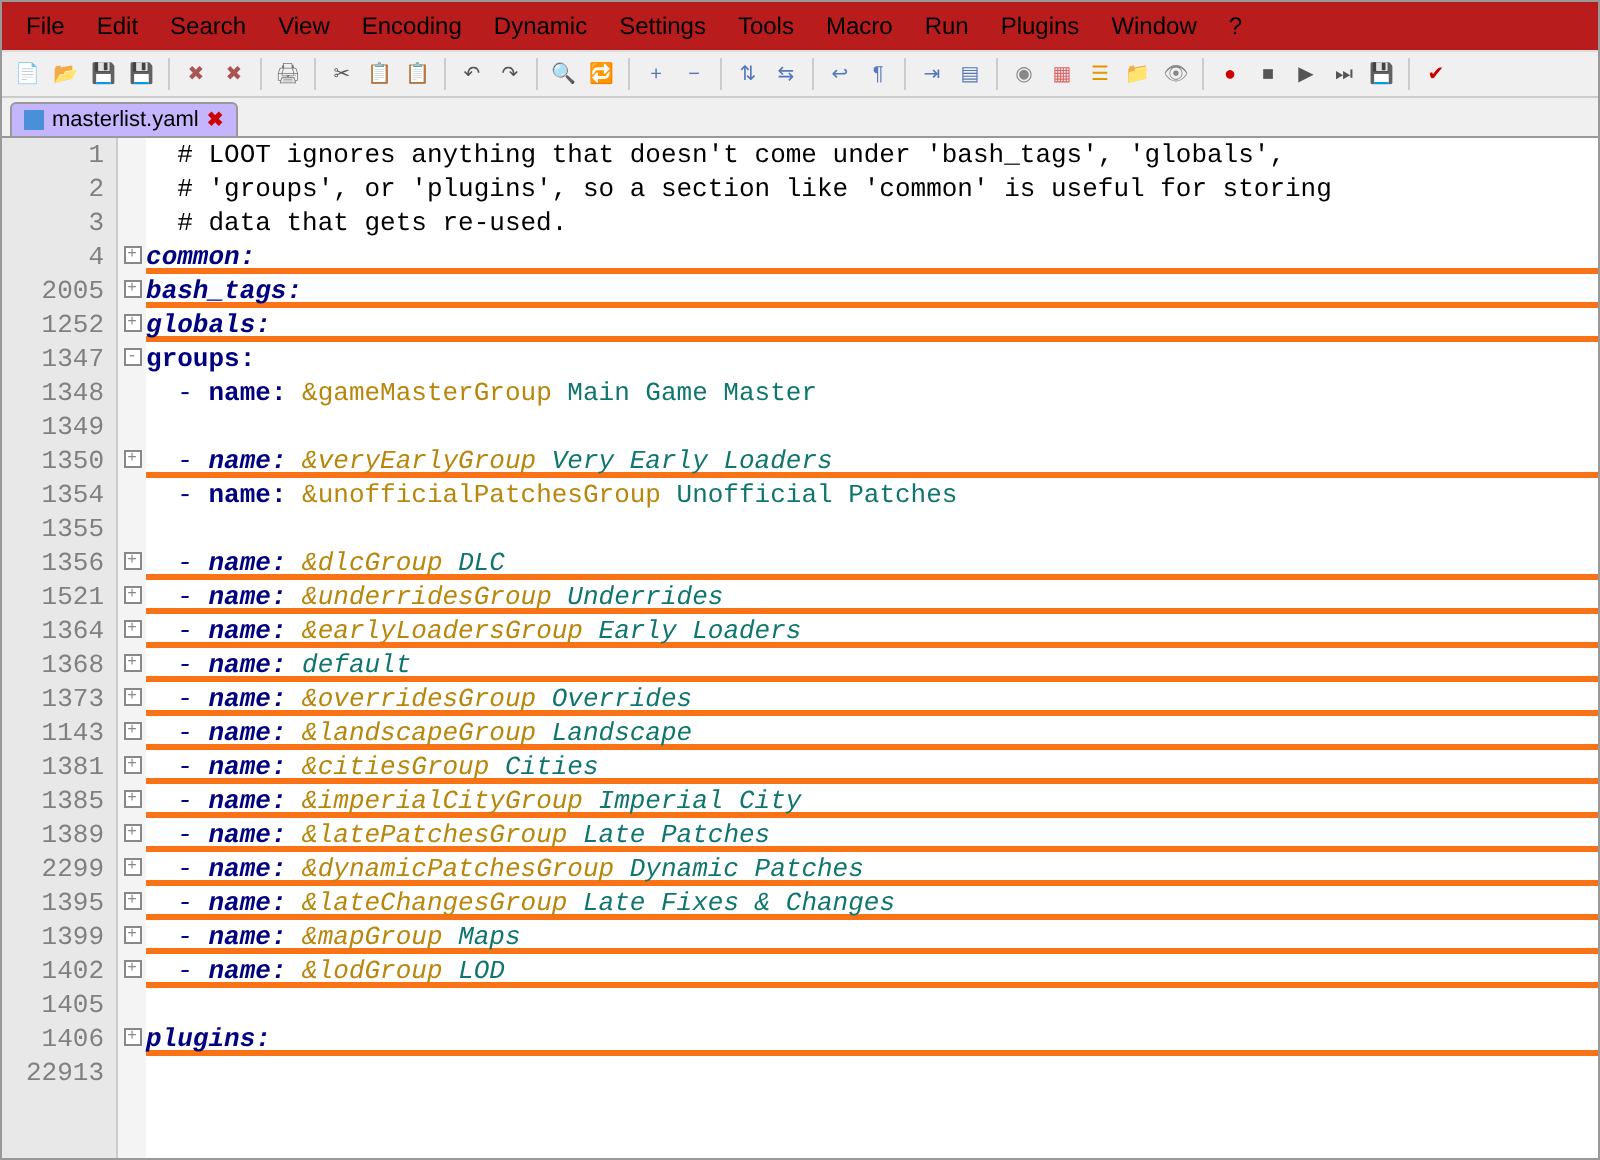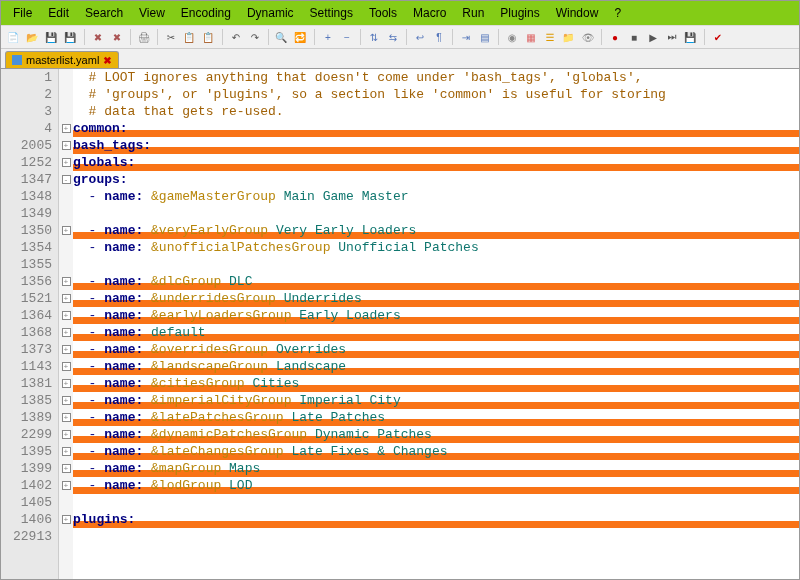--- a/index.html
+++ b/index.html
@@ -1,32 +1,32 @@
 <!DOCTYPE html>
 <html><head>
 <meta charset="utf-8">
 <style>
 * { margin: 0; padding: 0; box-sizing: border-box; }
 body { font-family: "Segoe UI", Tahoma, sans-serif; font-size: 12px; background: #f0f0f0; width: 800px; height: 580px; overflow: hidden; border: 1px solid #999; }
-.menubar { display: flex; background: #84cc16; padding: 2px 4px; border-bottom: 1px solid #ddd; }
+.menubar { display: flex; background: #b91c1c; padding: 2px 4px; border-bottom: 1px solid #ddd; }
 .menubar span { padding: 3px 8px; cursor: default; }
 .toolbar { display: flex; align-items: center; background: #f0f0f0; padding: 2px 4px; gap: 1px; border-bottom: 1px solid #ccc; }
 .tb-btn { width: 18px; height: 18px; display: flex; align-items: center; justify-content: center; font-size: 10px; border-radius: 2px; }
 .sep { width: 1px; height: 16px; background: #ccc; margin: 0 3px; }
 .tabbar { display: flex; background: #f0f0f0; padding: 2px 0 0 4px; border-bottom: 1px solid #999; }
-.tab { display: flex; align-items: center; background: #eab308; border: 1px solid #999; border-bottom: none; padding: 2px 6px; font-size: 11px; gap: 4px; border-radius: 3px 3px 0 0; text-align: center; }
+.tab { display: flex; align-items: center; background: #c4b5fd; border: 1px solid #999; border-bottom: none; padding: 2px 6px; font-size: 11px; gap: 4px; border-radius: 3px 3px 0 0; text-align: center; }
 .tab-icon { width: 10px; height: 10px; background: #4a90d9; }
 .tab-close { color: #c00; font-weight: bold; font-size: 10px; cursor: pointer; }
 .editor { display: flex; background: #fff; height: calc(100% - 68px); font-family: Consolas, "Courier New", monospace; font-size: 13px; overflow-y: auto; }
 .gutter { background: #e8e8e8; color: #808080; text-align: right; padding: 0 6px 0 12px; user-select: none; border-right: 1px solid #ccc; line-height: 17px; min-width: 50px; }
 .foldcol { width: 14px; background: #f4f4f4; color: #888; text-align: center; line-height: 17px; font-size: 10px; user-select: none; }
 .code { flex: 1; line-height: 17px; white-space: pre; }
 .ln { height: 17px; }
-.hl { border-bottom: 7px solid #f97316; }
-.c-comment { color: #a16207; }
+.hl { border-bottom: 3px solid #f97316; font-style: italic; }
+.c-comment { color: #000000; }
 .c-key { color: #000080; font-weight: bold; }
 .c-dash { color: #000080; }
 .c-anchor { color: #b8860b; }
 .c-val { color: #0f766e; }
 .fold { display:inline-block; width:9px; height:9px; border:1px solid #888; background:#fff; font-size:8px; line-height:7px; text-align:center; color:#888; vertical-align:middle; }
 </style>
 </head>
 <body>
 
 <div class="menubar">

